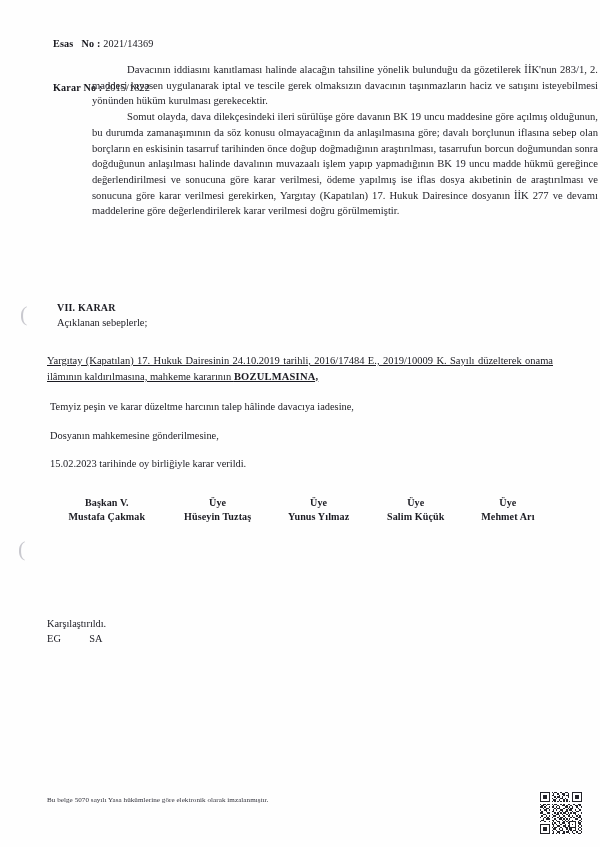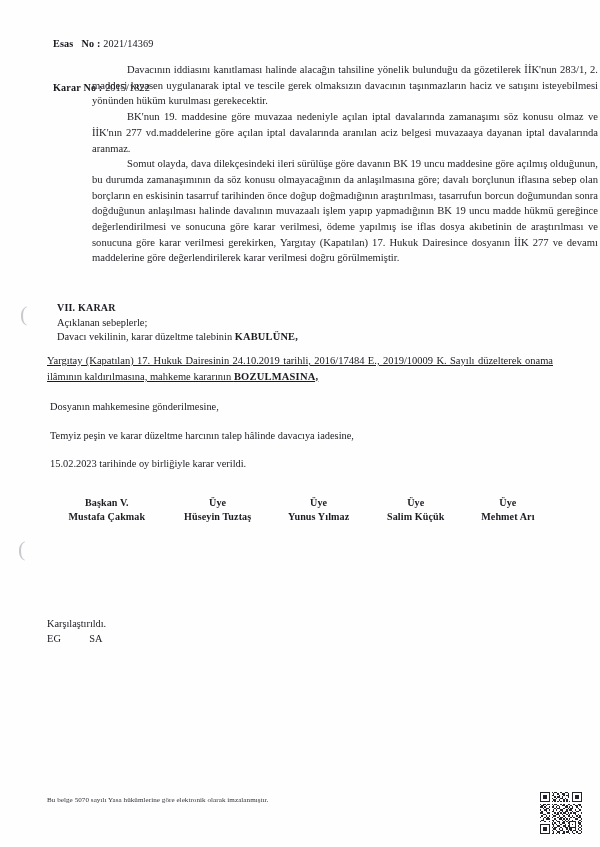--- a/index.html
+++ b/index.html
@@ -190,37 +190,35 @@
   <div class="doc-header">
     <span class="hrow"><span class="hlabel">Esas   No :</span> <span class="hval">2021/14369</span></span>
     <span class="hrow"><span class="hlabel">Karar No :</span> <span class="hval">2015/1822</span></span>
   </div>
 
   <div class="punch p1">(</div>
   <div class="punch p2">(</div>
 
   <div class="body-block">
     <p class="para">Davacının iddiasını kanıtlaması halinde alacağın tahsiline yönelik bulunduğu da gözetilerek İİK'nun 283/1, 2. maddesi kıyasen uygulanarak iptal ve tescile gerek olmaksızın davacının taşınmazların haciz ve satışını isteyebilmesi yönünden hüküm kurulması gerekecektir.</p>
-    <p class="para">BK'nun 19. maddesine göre muvazaa nedeniyle açılan iptal davalarında zamanaşımı söz konusu olmaz ve İİK'nın 277 vd.maddelerine göre açılan iptal davalarında aranılan aciz belgesi muvazaaya dayanan iptal davalarında aranmaz.</p>
     <p class="para">Somut olayda, dava dilekçesindeki ileri sürülüşe göre davanın BK 19 uncu maddesine göre açılmış olduğunun, bu durumda zamanaşımının da söz konusu olmayacağının da anlaşılmasına göre; davalı borçlunun iflasına sebep olan borçların en eskisinin tasarruf tarihinden önce doğup doğmadığının araştırılması, tasarrufun borcun doğumundan sonra doğduğunun anlaşılması halinde davalının muvazaalı işlem yapıp yapmadığının BK 19 uncu madde hükmü gereğince değerlendirilmesi ve sonucuna göre karar verilmesi, ödeme yapılmış ise iflas dosya akıbetinin de araştırılması ve sonucuna göre karar verilmesi gerekirken, Yargıtay (Kapatılan) 17. Hukuk Dairesince dosyanın İİK 277 ve devamı maddelerine göre değerlendirilerek karar verilmesi doğru görülmemiştir.</p>
   </div>
 
   <div class="karar-block">
     <div class="karar-title">VII. KARAR</div>
     <div class="karar-line">Açıklanan sebeplerle;</div>
-    <div class="karar-line"><span>Davacı vekilinin, karar düzeltme talebinin </span><b>KABULÜNE,</b></div>
   </div>
 
   <div class="decision-para">
     <span>Yargıtay (Kapatılan) 17. Hukuk Dairesinin 24.10.2019 tarihli, 2016/17484 E., 2019/10009 K. Sayılı düzelterek onama ilâmının kaldırılmasına,  mahkeme kararının </span><b>BOZULMASINA,</b>
   </div>
 
   <div class="spaced-lines">
+    <div class="sl">Temyiz peşin ve karar düzeltme harcının talep hâlinde davacıya iadesine,</div>
     <div class="sl">Dosyanın mahkemesine gönderilmesine,</div>
-    <div class="sl">Temyiz peşin ve karar düzeltme harcının talep hâlinde davacıya iadesine,</div>
     <div class="sl">15.02.2023 tarihinde oy birliğiyle karar verildi.</div>
   </div>
 
   <div class="signatures">
     <div class="sig-col c0">
       <span class="role">Başkan V.</span>
       <span class="name">Mustafa Çakmak</span>
     </div>
     <div class="sig-col c1">
       <span class="role">Üye</span>

